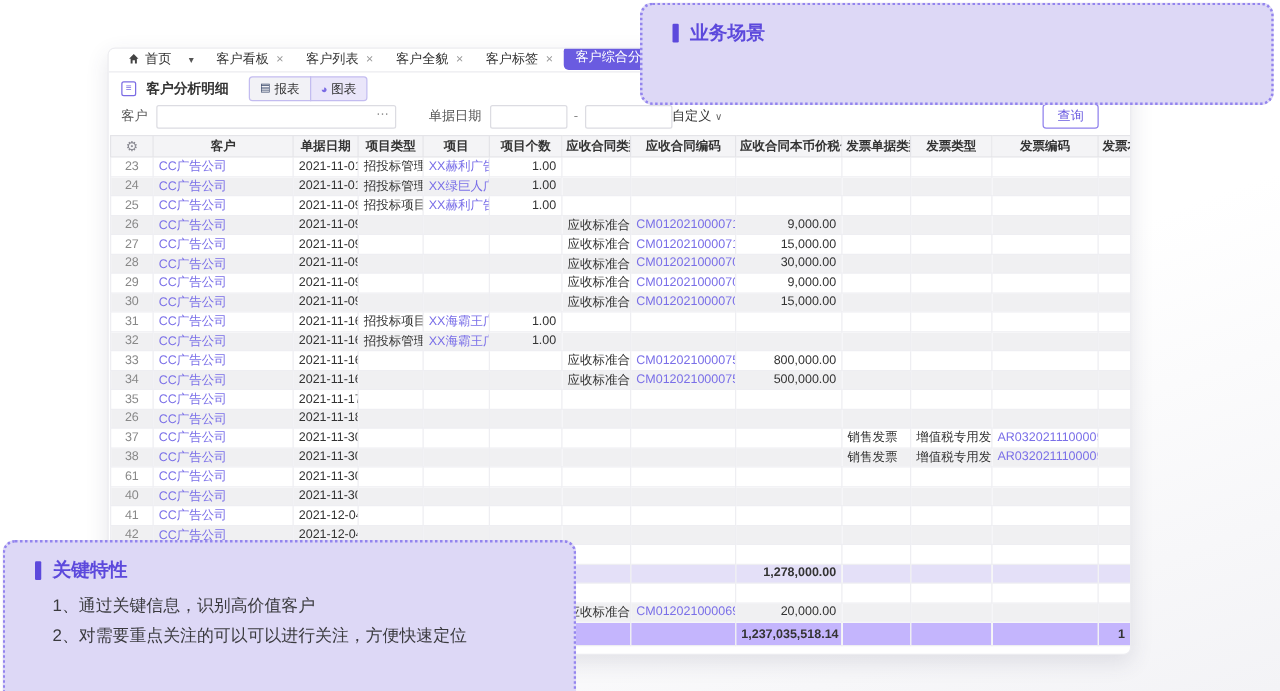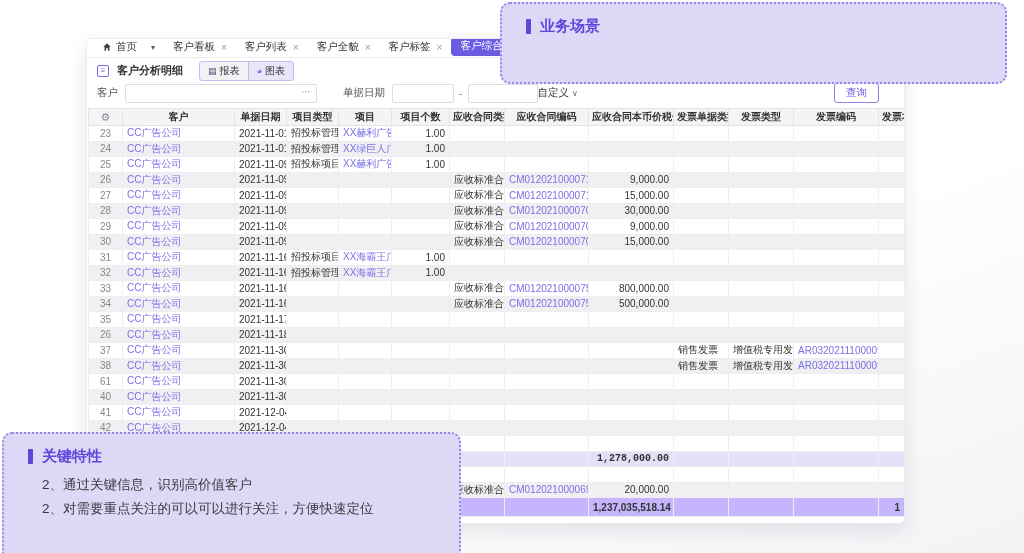--- a/index.html
+++ b/index.html
@@ -55,31 +55,31 @@
 
   
   .grid-wrap { margin-left:1px; }
   table { border-collapse:collapse; table-layout:fixed; width:816px; font-size:10px; }
   th { background:#f4f4f6; color:#333; font-weight:600; height:17px;
     border:1px solid #e4e4e8; padding:0 3px; white-space:nowrap; overflow:hidden; }
   td { height:15.5px; border:1px solid #eeeef2; padding:0 4px; color:#333;
     white-space:nowrap; overflow:hidden; }
   tbody tr:nth-child(even) td { background:#f0f0f2; }
   tbody tr.hl td { background:#e4e0f8; }
-  tbody tr.hl td.num { font-weight:600;font-family:Liberation Mono, monospace; }
+  tbody tr.hl td.num { font-weight:600; }
   td.rowno { color:#888; text-align:center; padding:0 2px; }
   td.num { text-align:right; }
   td .lk { color:#7a6fe8; cursor:pointer; }
   th.gear { color:#8a8a92; font-weight:normal; font-size:11px; }
   tfoot td { background:#c4b5fd; border-top:1px solid #dcdce2; font-weight:bold; height:19px; }
 
   
   .callout { position:absolute; background:#ddd8f6; border:2px dotted #9384ee;
     border-radius:10px; z-index:10; padding:13px 24px; }
-  .callout-top { left:500px; top:2px; width:507px; height:82px; }
+  .callout-top { left:512px; top:2px; width:507px; height:82px; }
   .callout-bottom { left:2px; top:432px; width:459px; height:138px; }
   .co-title { display:flex; align-items:center; gap:9px; color:#5c49dc;
     font-size:15px; font-weight:bold; }
   .co-bar { width:5px; height:15px; background:#5c49dc; border-radius:1px; }
   .co-body { margin:7px 0 0 14px; font-size:13.5px; color:#3a3a3e; line-height:1.75; }
 </style>
 </head>
 <body>
 
 <div class="app-window">
@@ -572,16 +572,16 @@
     <span>业务场景</span>
   </div>
 </div>
 
 <div class="callout callout-bottom">
   <div class="co-title">
     <span class="co-bar"></span>
     <span>关键特性</span>
   </div>
   <div class="co-body">
-    <div>2、通过关键信息，识别高价值客户</div>
+    <div>1、通过关键信息，识别高价值客户</div>
     <div>2、对需要重点关注的可以可以进行关注，方便快速定位</div>
   </div>
 </div>
 
 </body></html>

